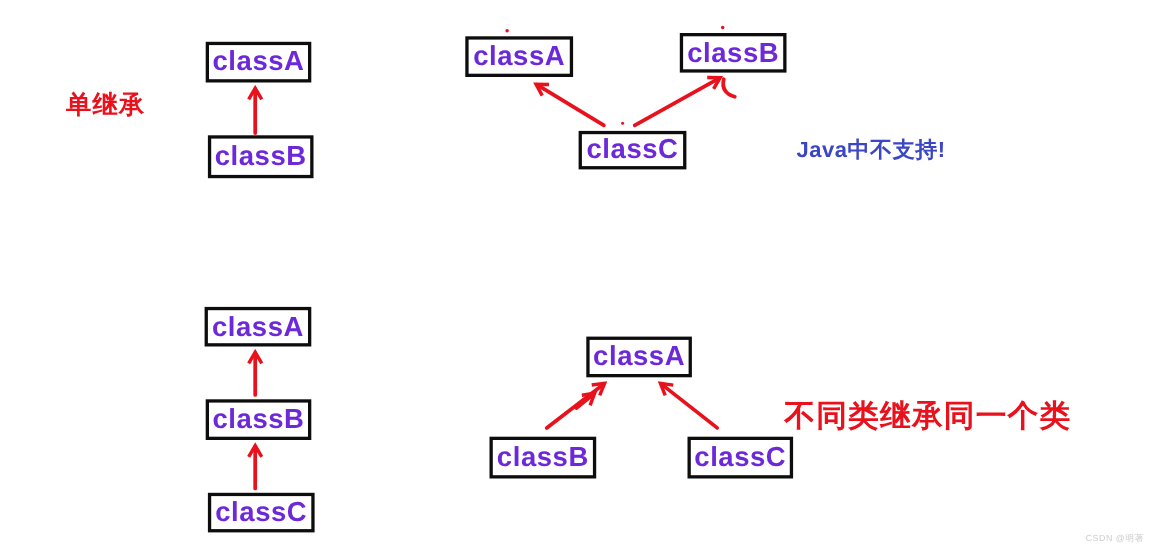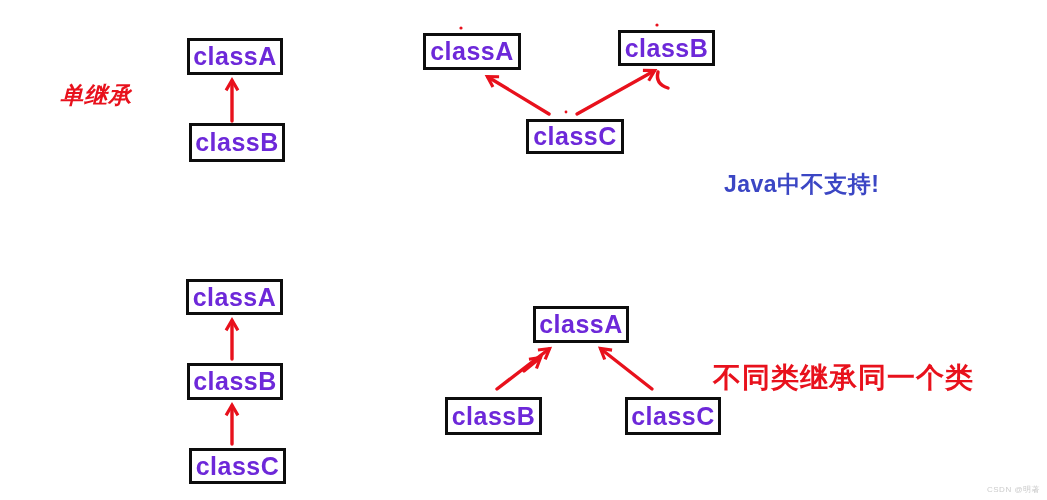--- a/index.html
+++ b/index.html
@@ -48,28 +48,28 @@
       <line x1="524" y1="371" x2="540" y2="358" marker-end="url(#ah)"></line>
       <line x1="652" y1="389" x2="601" y2="349" marker-end="url(#ah)"></line>
     </g>
     <g fill="#e8111c" stroke="none">
       <circle cx="461" cy="28" r="1.6"></circle>
       <circle cx="657" cy="25" r="1.6"></circle>
       <circle cx="566" cy="112" r="1.4"></circle>
     </g>
   </svg>
 
-  <div class="lbl red" style="left:60px;top:80px;font-size:23px;font-style:italic;">单继承</div>
+  <div class="lbl red" style="left:60px;top:80px;font-size:23px;">单继承</div>
   <div class="cbox" style="left:187px;top:38px;width:96px;height:37px;">classA</div>
   <div class="cbox" style="left:189px;top:123px;width:96px;height:39px;">classB</div>
 
   <div class="cbox" style="left:423px;top:33px;width:98px;height:37px;">classA</div>
   <div class="cbox" style="left:618px;top:30px;width:97px;height:36px;">classB</div>
   <div class="cbox" style="left:526px;top:119px;width:98px;height:35px;">classC</div>
-  <div class="lbl blue" style="left:724px;top:123px;font-size:23px;letter-spacing:0.5px;margin-top:46px;">Java中不支持!</div>
+  <div class="lbl blue" style="left:724px;top:123px;font-size:20px;letter-spacing:0.5px;">Java中不支持!</div>
 
   <div class="cbox" style="left:186px;top:279px;width:97px;height:36px;">classA</div>
   <div class="cbox" style="left:187px;top:363px;width:96px;height:37px;">classB</div>
   <div class="cbox" style="left:189px;top:448px;width:97px;height:36px;">classC</div>
 
   <div class="cbox" style="left:533px;top:306px;width:96px;height:37px;">classA</div>
   <div class="cbox" style="left:445px;top:397px;width:97px;height:38px;">classB</div>
   <div class="cbox" style="left:625px;top:397px;width:96px;height:38px;">classC</div>
   <div class="lbl red" style="left:713px;top:359px;font-size:28px;">不同类继承同一个类</div>
 

